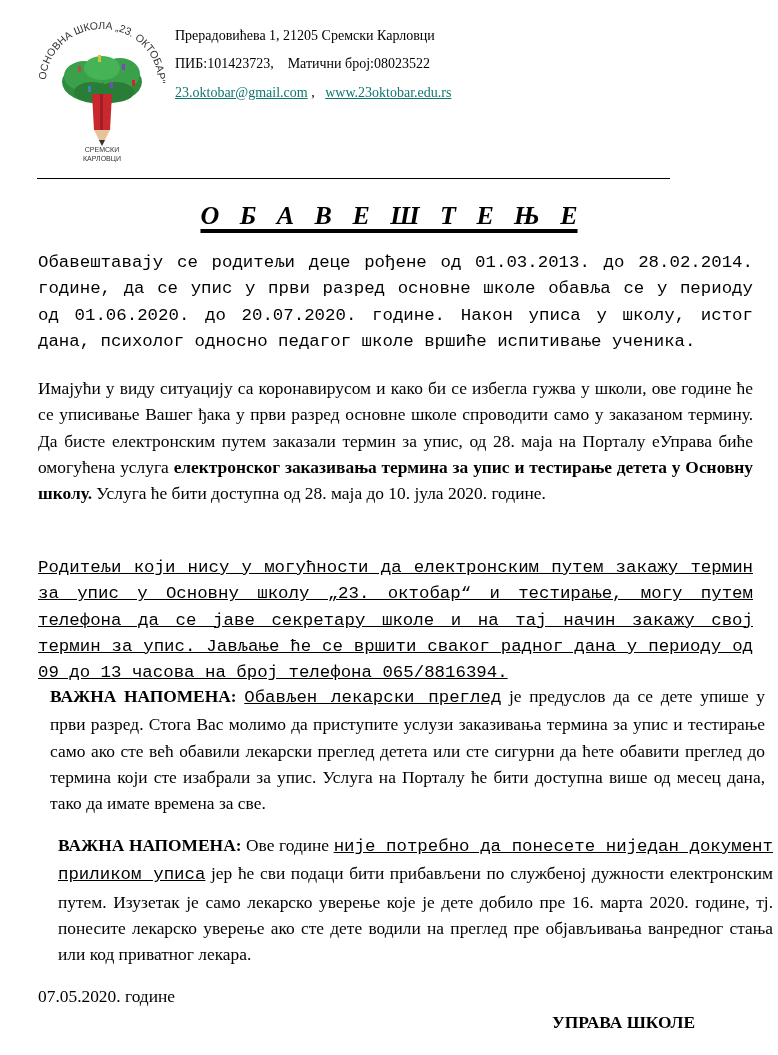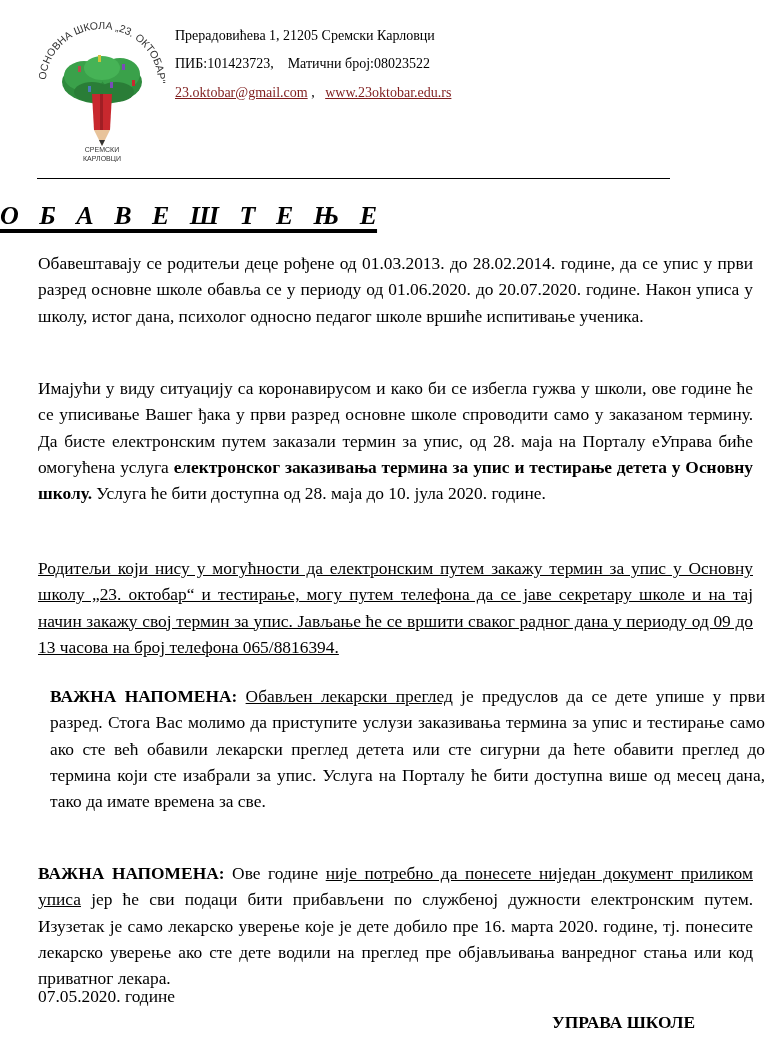--- a/index.html
+++ b/index.html
@@ -4,38 +4,38 @@
 <style>
   html, body { margin: 0; padding: 0; background: #ffffff; }
   body {
     width: 778px; height: 1055px; position: relative; overflow: hidden;
     font-family: "Liberation Serif", "DejaVu Serif", serif;
     color: #000;
   }
   .logo { position: absolute; left: 36px; top: 22px; width: 130px; height: 140px; }
   .header-info { position: absolute; left: 175px; top: 22px; font-size: 14px; line-height: 28.3px; }
   .header-info div { white-space: pre; }
-  .header-info a { color: #7f1d1d; text-decoration: underline; }
+  .header-info a { color: #0f766e; text-decoration: underline; }
   .rule { position: absolute; left: 37px; top: 178px; width: 633px; height: 0; border-top: 1.5px solid #000; }
   .title {
-    position: absolute; left: 0; width: 778px; top: 201px; 
+    position: absolute; left: 0; width: 778px; top: 201px; text-align: center;
     font-size: 26px; font-weight: bold; font-style: italic; letter-spacing: 0px;
   }
   .title span { text-decoration: underline; text-decoration-thickness: 4px; text-underline-offset: 5px; word-spacing: 14px; }
   .para {
     position: absolute; left: 38px; width: 715px; font-size: 17.4px; line-height: 26.3px;
     text-align: justify; text-align-last: left;
   }
   .para b { font-weight: bold; }
-  .u { text-decoration: underline; }
-  .p1 { top: 250px; }
+  .u { text-decoration: underline; font-family: Liberation Mono, monospace; }
+  .p1 { top: 250px; font-family: Liberation Mono, monospace; }
   .p2 { top: 375px; }
   .p3 { top: 555px; }
   .p4 { top: 683px; margin-left: 12px; }
-  .p5 { top: 860px; }
+  .p5 { top: 832px; margin-left: 20px; }
   .footer-left { position: absolute; left: 38px; top: 983px; font-size: 17.4px; line-height: 26px; }
   .footer-right { position: absolute; left: 552px; top: 1009px; font-size: 17.4px; line-height: 26px; font-weight: bold; }
 </style>
 </head>
 <body>
 
 <div class="logo">
   <svg width="130" height="140" viewBox="0 0 130 140">
     <defs>
       <path id="arcPath" d="M 10 60 A 55 52 0 0 1 122 60" fill="none"></path>

